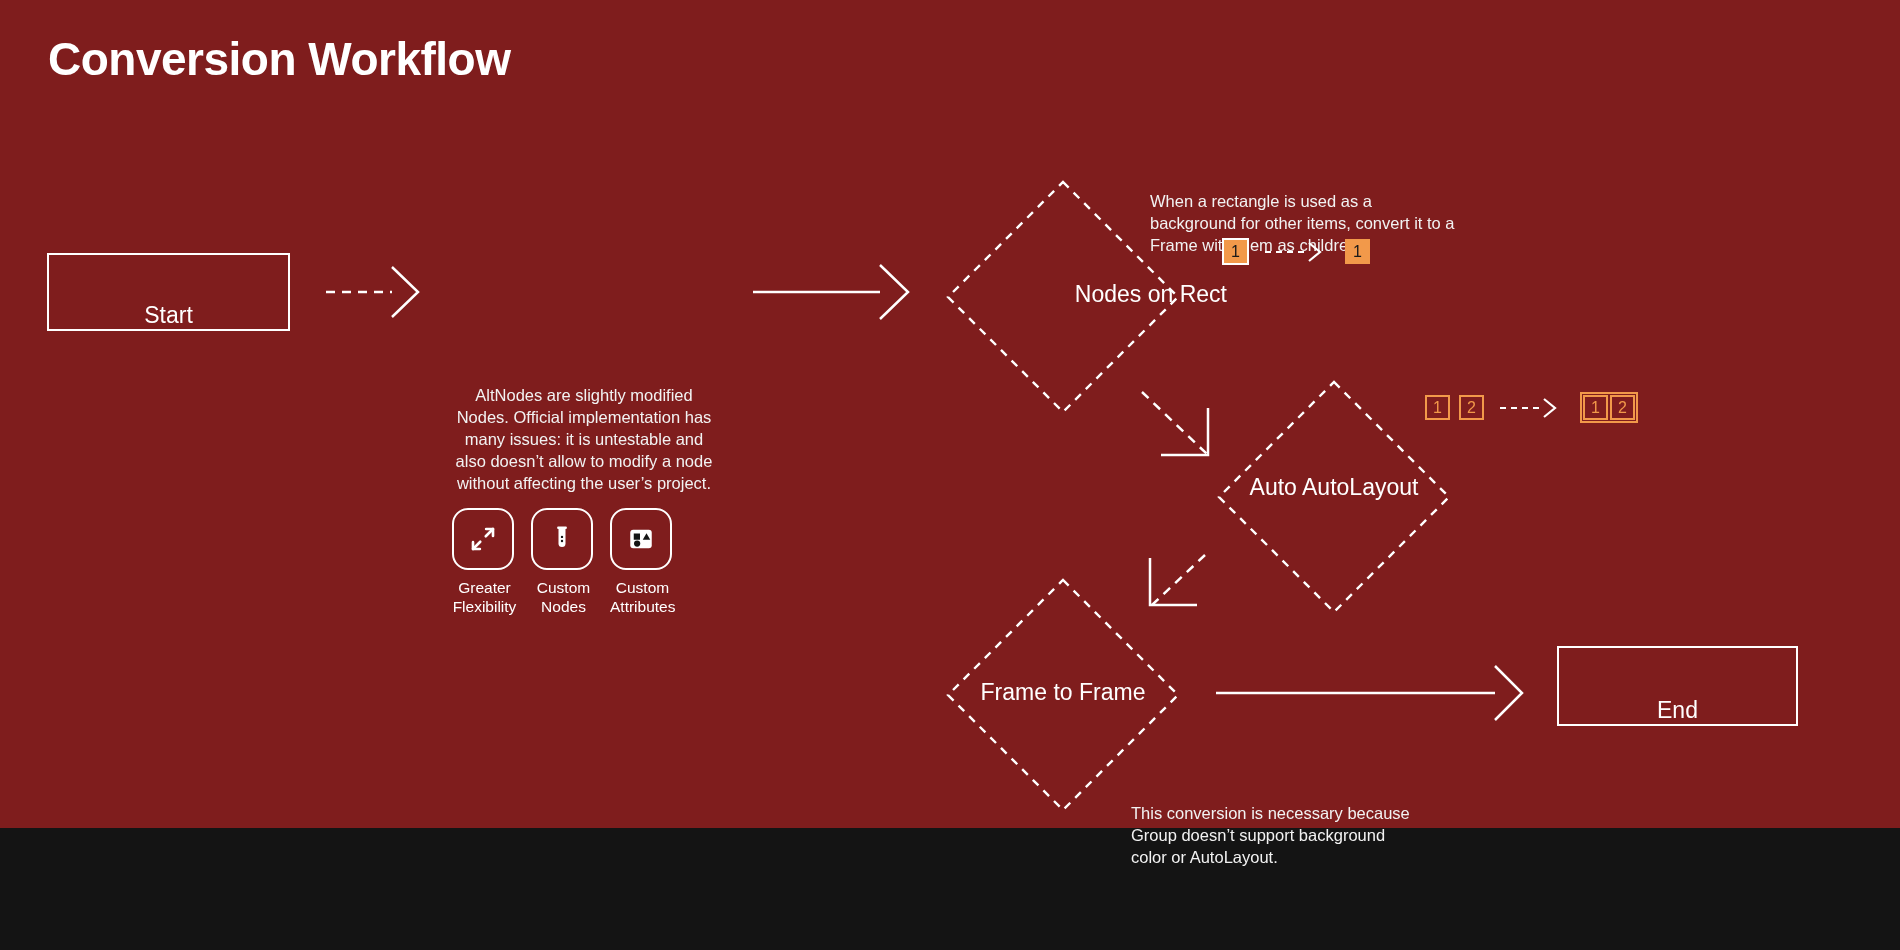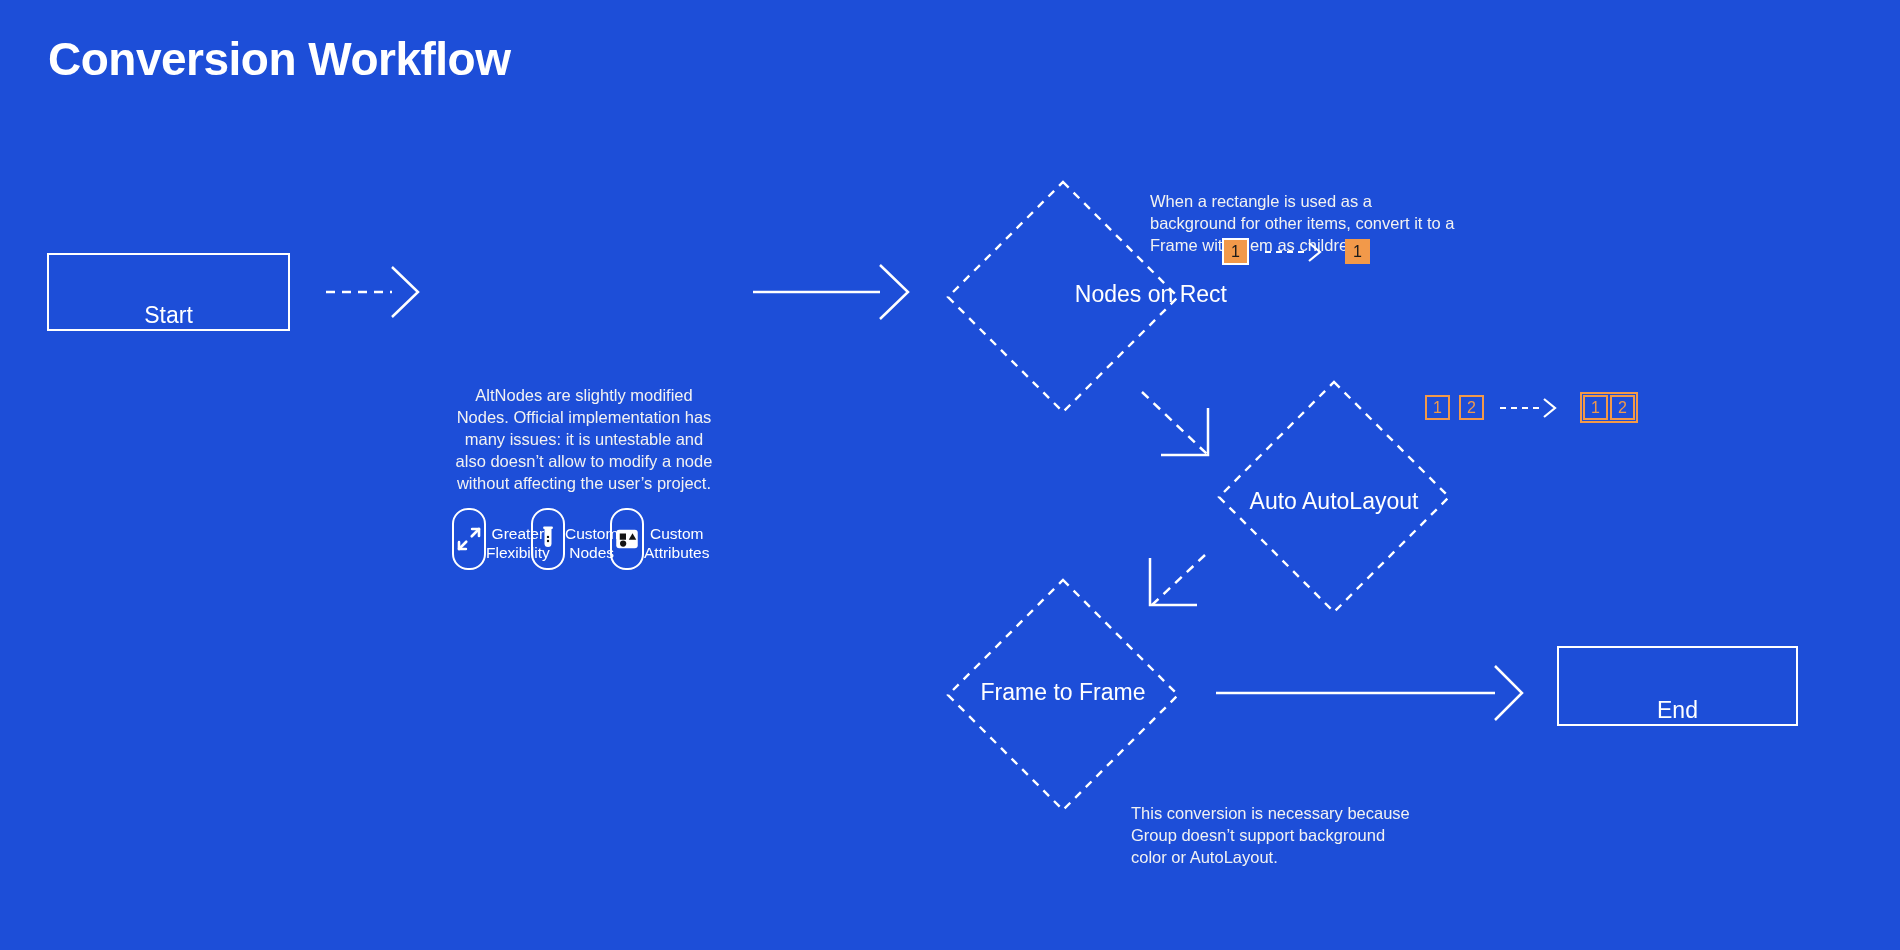--- a/index.html
+++ b/index.html
@@ -11,22 +11,22 @@
     width: 1900px;
     height: 950px;
     overflow: hidden;
     font-family: "Liberation Sans", sans-serif;
     color: #ffffff;
     position: relative;
   }
   .canvas {
     position: relative;
     width: 1900px;
-    height: 950px;
-    background: #1d4ed8;
+    height: 828px;
+    background: #7f1d1d;
     text-decoration: underline;
   }
   .abs { position: absolute; }
 
   
   .page-title {
     left: 48px;
     top: 32px;
     font-size: 46px;
     font-weight: bold;
@@ -69,21 +69,21 @@
     margin-top: 32px;
   }
   #convert-desc { left: 448px; top: 352px; width: 272px; text-align: center; }
 
   
   #features {
     left: 452px; top: 508px;
     display: flex;
     gap: 14px;
   }
-  .feature { width: 65px; display: flex; flex-direction: row; align-items: center; }
+  .feature { width: 65px; display: flex; flex-direction: column; }
   .feature-badge {
     width: 62px; height: 62px;
     border: 2px solid #ffffff;
     border-radius: 16px;
     display: flex; align-items: center; justify-content: center;
     box-sizing: border-box;
   }
   .feature-label {
     margin-top: 8px;
     font-size: 15.5px;
@@ -248,21 +248,21 @@
     <svg class="diamond-shape" width="238" height="238" viewBox="0 0 238 238">
       <polygon points="119,4 234,119 119,234 4,119" fill="none" stroke="#ffffff" stroke-width="2.4" stroke-dasharray="8 7"></polygon>
     </svg>
     <div class="diamond-label" style="left:-45px; top:103px; width:328px;text-align:right;">Nodes on Rect</div>
   </div>
 
   <div class="abs diamond-wrap" id="d-auto">
     <svg class="diamond-shape" width="238" height="238" viewBox="0 0 238 238">
       <polygon points="119,4 234,119 119,234 4,119" fill="none" stroke="#ffffff" stroke-width="2.4" stroke-dasharray="8 7"></polygon>
     </svg>
-    <div class="diamond-label" style="left:-55px; top:110px; width:348px;">Auto AutoLayout</div>
+    <div class="diamond-label" style="left:-55px; top:96px; width:348px;">Auto AutoLayout</div>
   </div>
 
   <div class="abs diamond-wrap" id="d-group">
     <svg class="diamond-shape" width="238" height="238" viewBox="0 0 238 238">
       <polygon points="119,4 234,119 119,234 4,119" fill="none" stroke="#ffffff" stroke-width="2.4" stroke-dasharray="8 7"></polygon>
     </svg>
     <div class="diamond-label" style="left:-45px; top:103px; width:328px;">Frame to Frame</div>
   </div>
 
   <div class="abs term-box" id="end-box">

